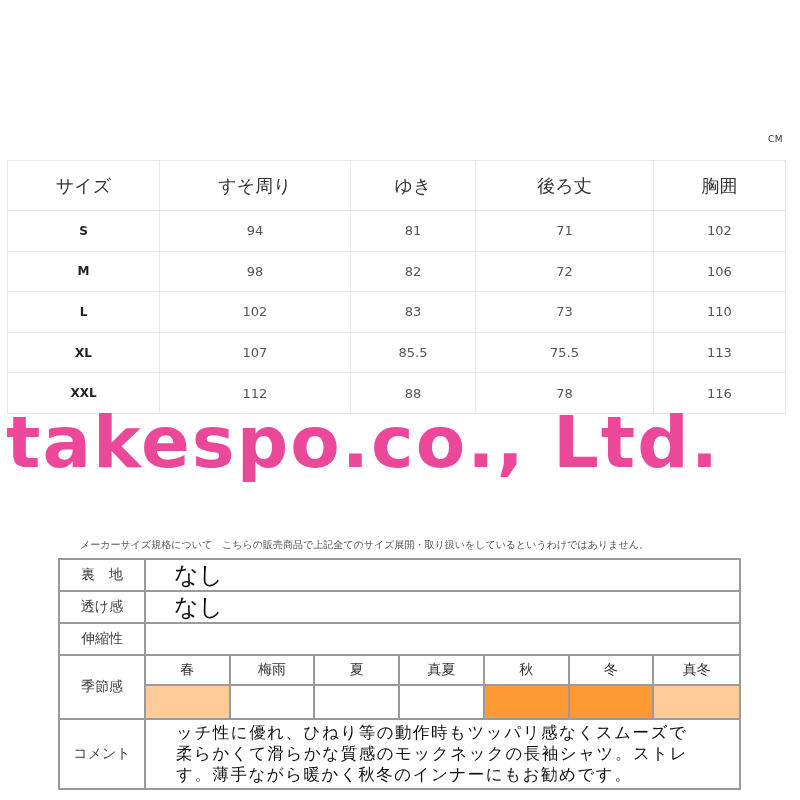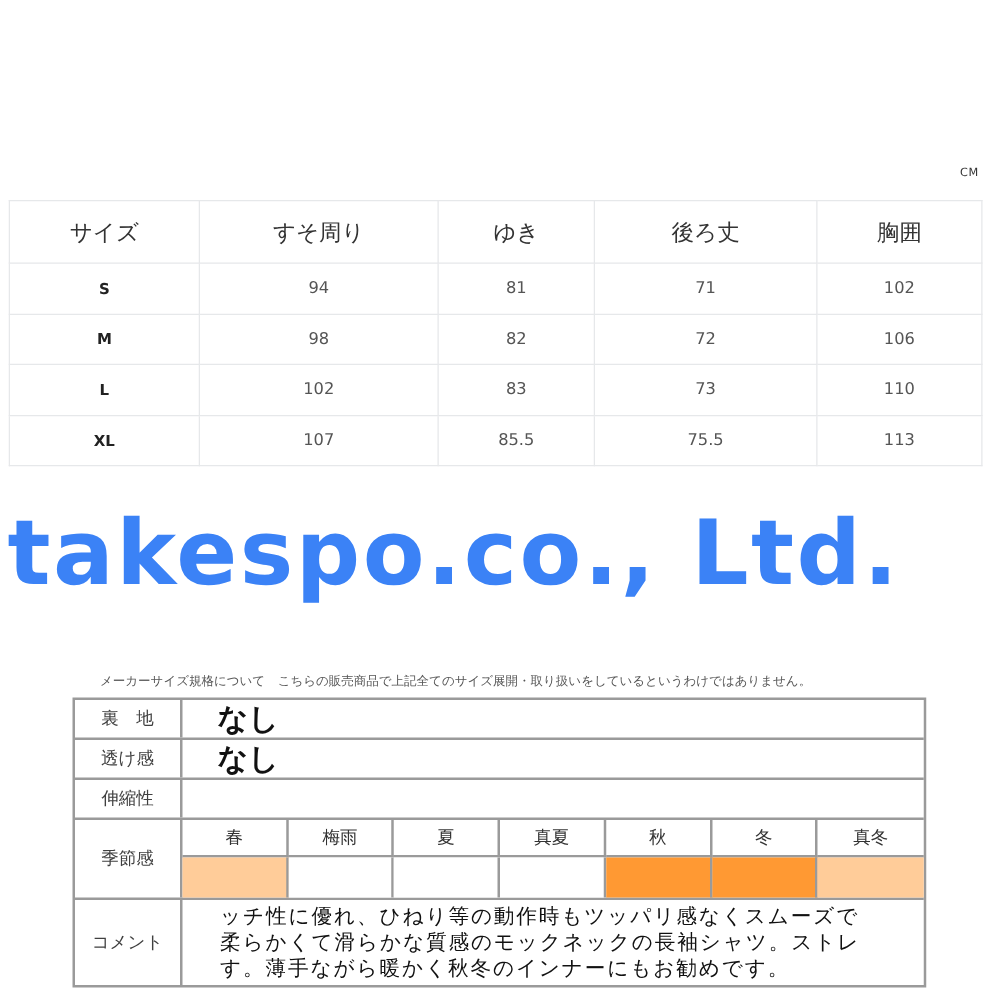--- a/index.html
+++ b/index.html
@@ -11,29 +11,29 @@
   .size-table { position: absolute; left: 7px; top: 160px; width: 778px; border-collapse: collapse; table-layout: fixed; }
   .size-table th, .size-table td { border: 1px solid #e6e8ea; text-align: center; height: 40.6px; font-size: 13px; color: #555; }
   .size-table th { height: 50px; font-weight: normal; font-size: 18px; color: #333; }
   .size-table td.sz { font-weight: bold; color: #222; font-size: 12px; }
   .size-table col.c0 { width: 152px; }
   .size-table col.c1 { width: 191px; }
   .size-table col.c2 { width: 125px; }
   .size-table col.c3 { width: 178px; }
   .size-table col.c4 { width: 132px; }
 
-  .watermark { position: absolute; left: 6px; top: 400px; font-size: 72px; font-weight: bold; color: #3b82f6; letter-spacing: 2px; white-space: nowrap; }
+  .watermark { position: absolute; left: 6px; top: 400px; font-size: 72px; font-weight: bold; color: #ec4899; letter-spacing: 2px; white-space: nowrap; }
 
   .notice { position: absolute; left: 80px; top: 538px; font-size: 10px; color: #555; white-space: nowrap; }
 
   .spec { position: absolute; left: 58px; top: 558px; width: 683px; border: 2px solid #9a9a9a; }
   .spec-row { display: flex; border-bottom: 2px solid #9a9a9a; }
   .spec-row:last-child { border-bottom: none; }
   .spec-label { width: 86px; flex: none; border-right: 2px solid #9a9a9a; display: flex; align-items: center; justify-content: center; font-size: 14px; color: #404040; }
-  .spec-value { flex: 1; display: flex; align-items: center; padding-left: 28px; font-size: 24px; font-weight: bold; color: #111; }
+  .spec-value { flex: 1; display: flex; align-items: center; padding-left: 28px; font-size: 24px; font-weight: normal; color: #111; }
   .r-short { height: 32px; }
 
   .season-grid { flex: 1; display: grid; grid-template-columns: repeat(7, 1fr); grid-template-rows: 30px 32px; }
   .season-name { display: flex; align-items: center; justify-content: center; font-size: 14px; color: #333; border-right: 2px solid #9a9a9a; border-bottom: 2px solid #9a9a9a; }
   .season-cell { border-right: 2px solid #9a9a9a; }
   .season-name:nth-child(7), .season-cell:nth-child(14) { border-right: none; }
 
   .comment { flex: 1; padding: 2px 0 2px 30px; font-size: 16.5px; line-height: 21px; color: #111; letter-spacing: 1.5px; }
   .r-comment { height: 68px; }
 </style>
@@ -81,20 +81,27 @@
       <td>73</td>
       <td>110</td>
     </tr>
     <tr>
       <td class="sz">XL</td>
       <td>107</td>
       <td>85.5</td>
       <td>75.5</td>
       <td>113</td>
     </tr>
+    <tr>
+      <td class="sz">XXL</td>
+      <td>112</td>
+      <td>88</td>
+      <td>78</td>
+      <td>116</td>
+    </tr>
   </tbody>
 </table>
 
 <div class="watermark">takespo.co., Ltd.</div>
 
 <div class="notice">メーカーサイズ規格について　こちらの販売商品で上記全てのサイズ展開・取り扱いをしているというわけではありません。</div>
 
 <div class="spec">
   <div class="spec-row r-short">
     <div class="spec-label">裏　地</div>

